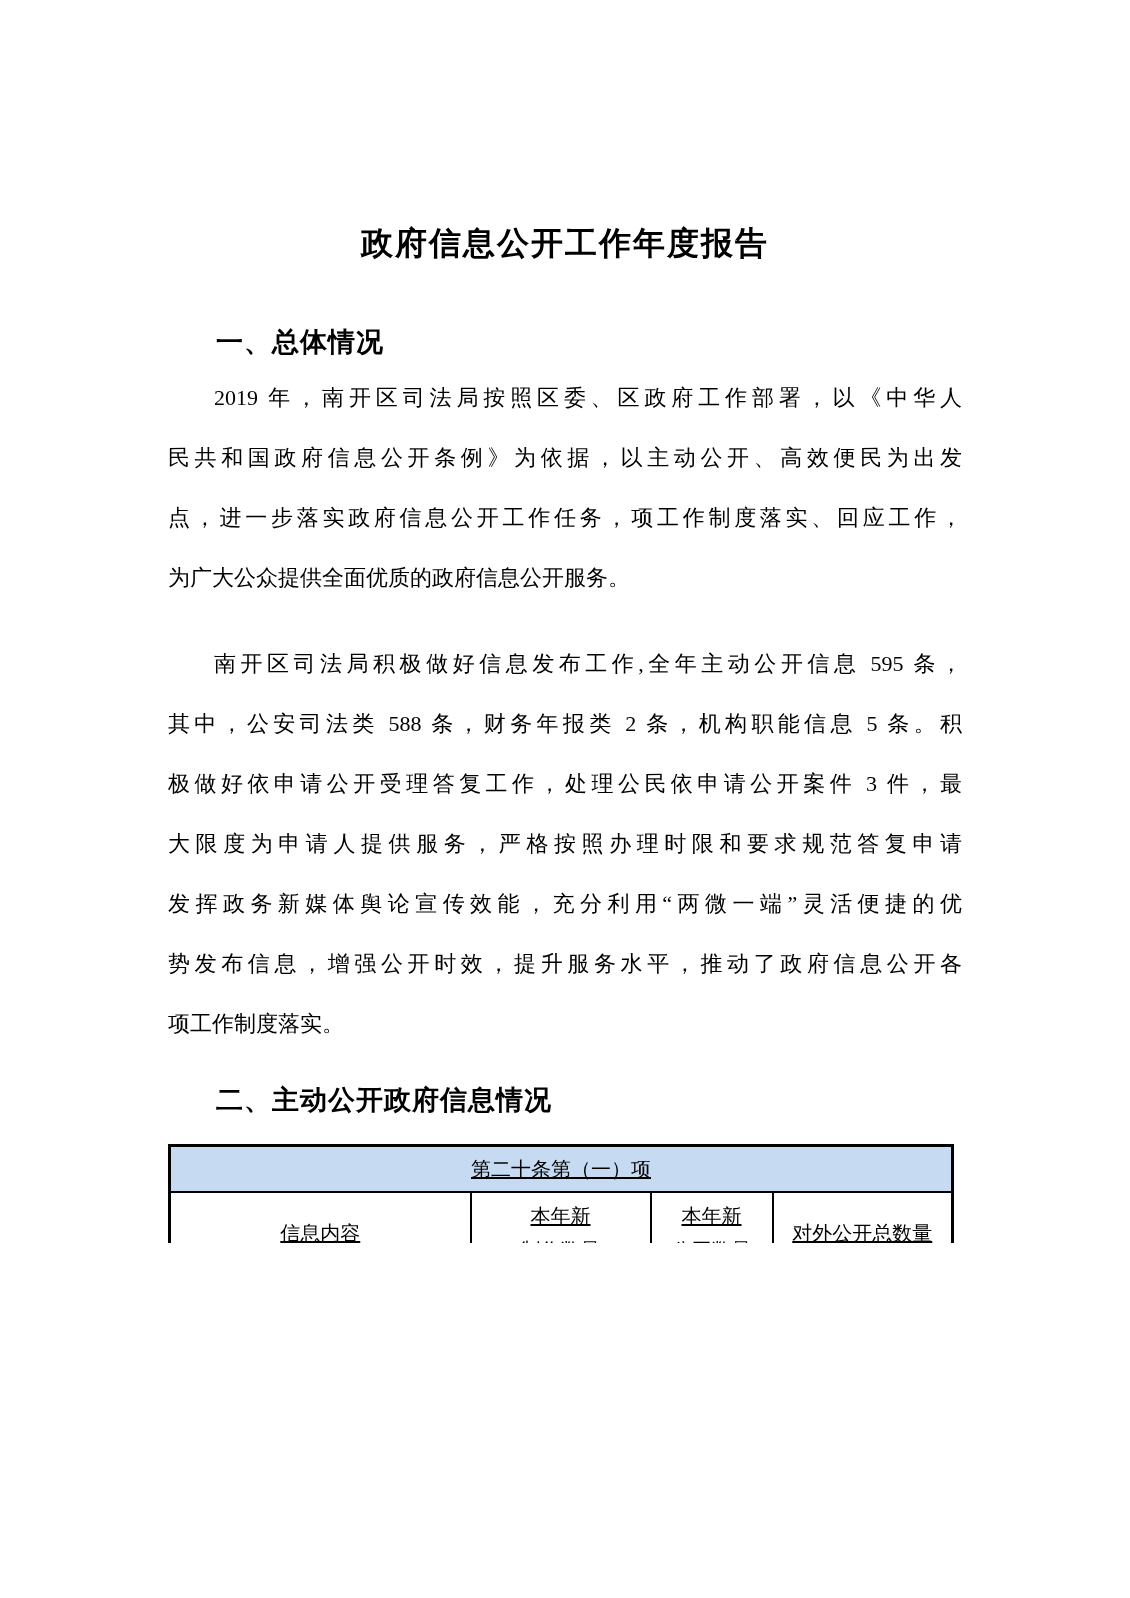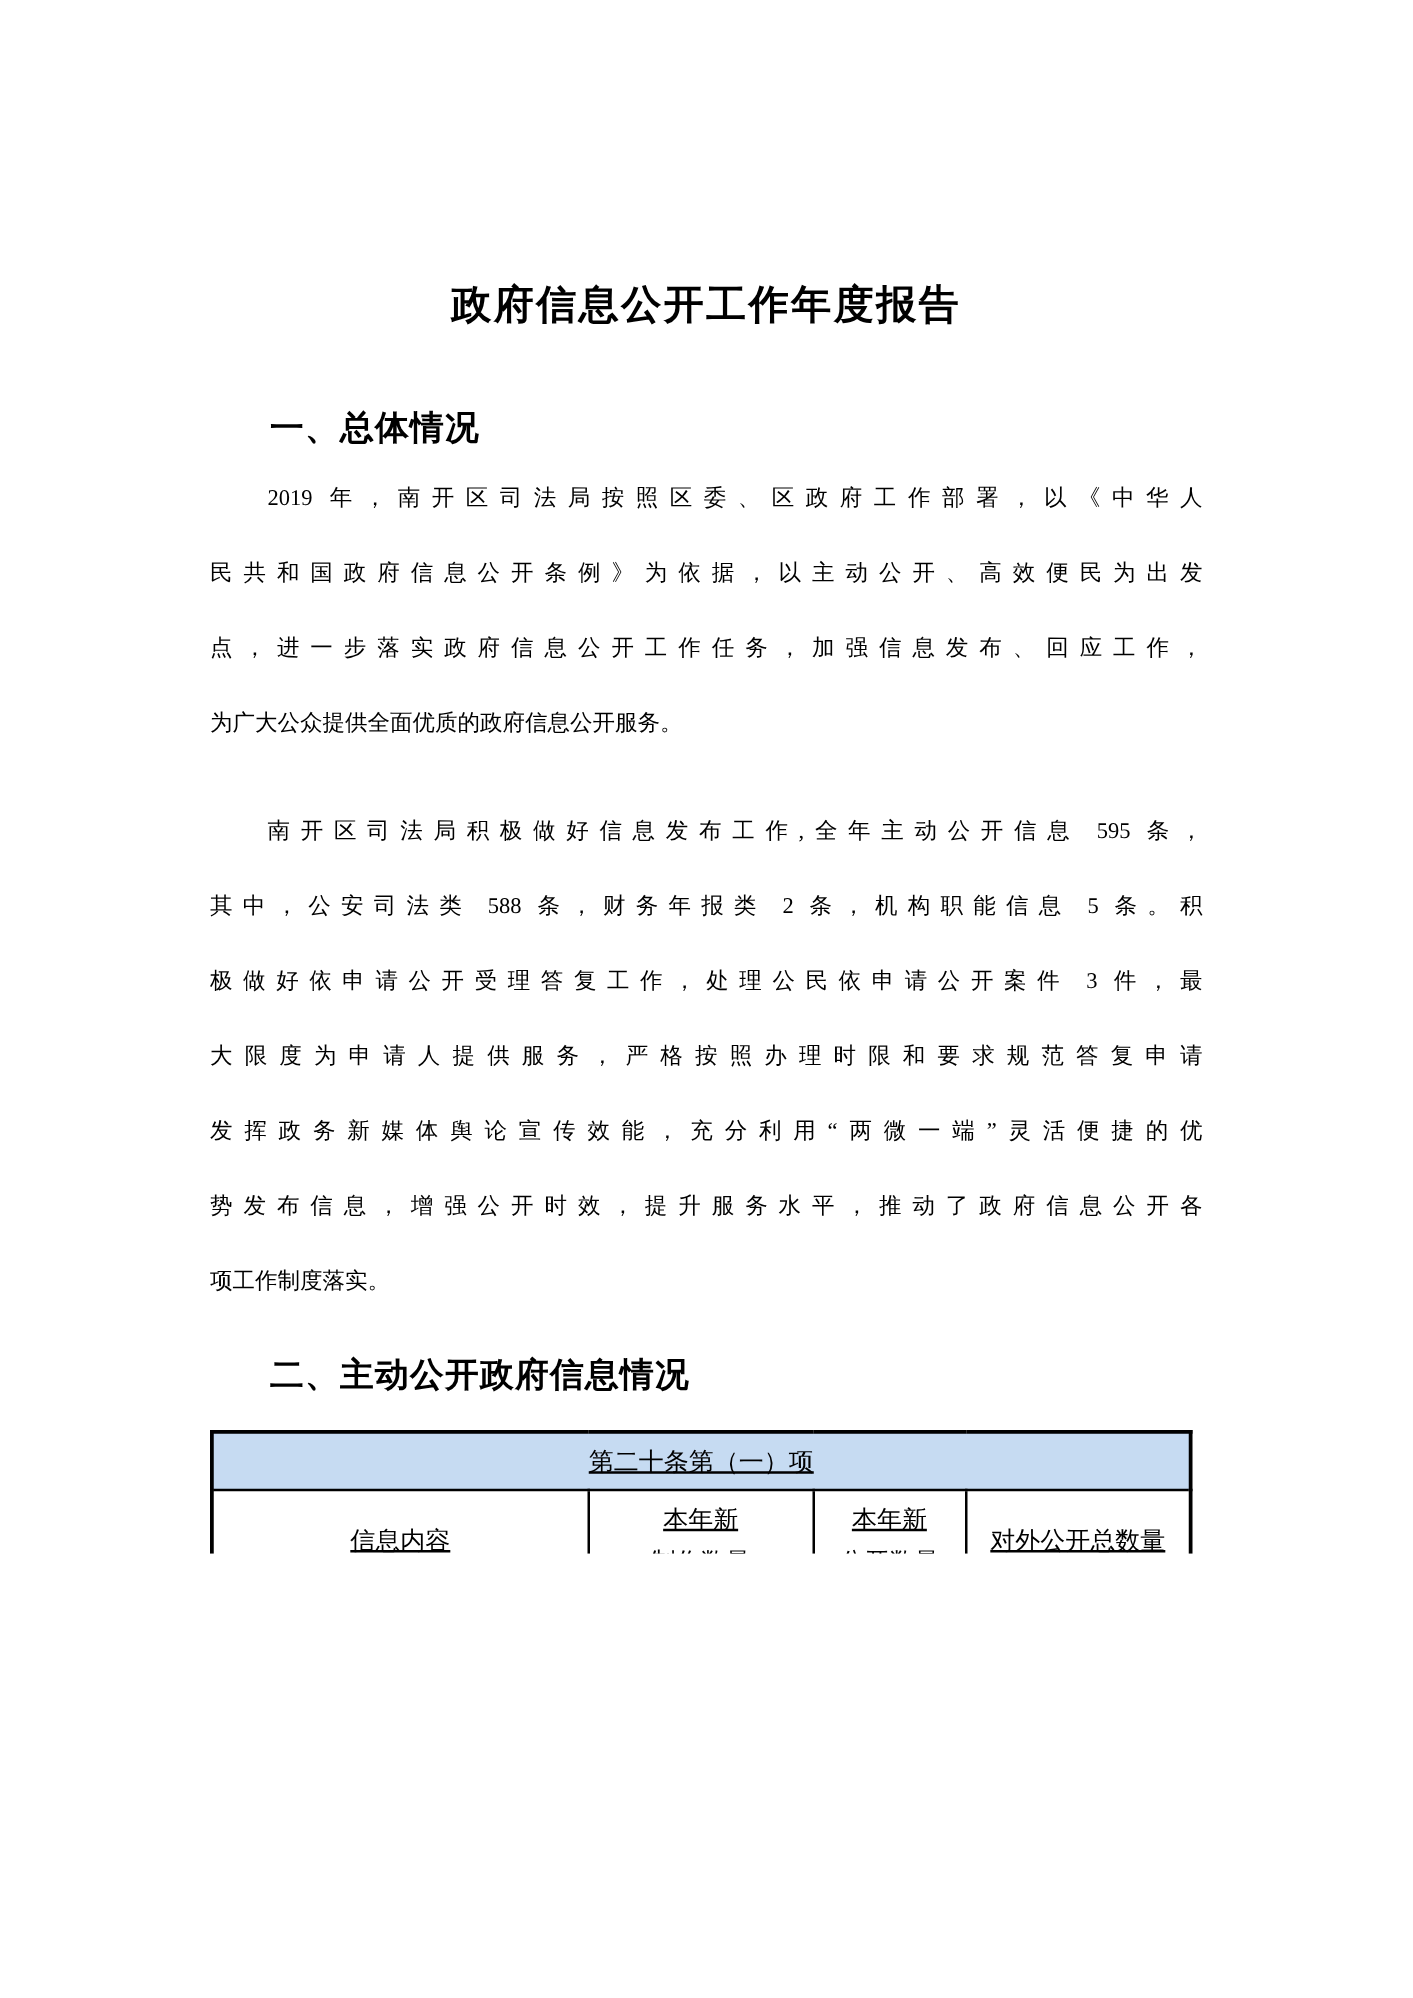--- a/index.html
+++ b/index.html
@@ -21,21 +21,21 @@
     letter-spacing:2px;
   }
   .section-heading{
     margin:58px 0 0 48px;
     font-family:"Liberation Sans","DejaVu Sans",sans-serif;
     font-weight:bold;
     font-size:27px;
     letter-spacing:1px;
   }
   .section-heading.second{margin-top:28px;}
-  .para{margin-top:8px;font-size:18px;}
+  .para{margin-top:8px;font-size:22px;}
   .para.second{margin-top:26px;}
   .line{
     height:60px;line-height:60px;
     text-align:justify;
     text-align-last:justify;
     white-space:nowrap;
   }
   .line.last{text-align:left;text-align-last:left;}
   .line.indent{padding-left:46px;}
   table.report{
@@ -81,21 +81,21 @@
 <div class="page">
   <div class="content">
 
     <div class="doc-title">政府信息公开工作年度报告</div>
 
     <div class="section-heading">一、总体情况</div>
 
     <div class="para">
       <div class="line indent">2019 年，南开区司法局按照区委、区政府工作部署，以《中华人</div>
       <div class="line">民共和国政府信息公开条例》为依据，以主动公开、高效便民为出发</div>
-      <div class="line">点，进一步落实政府信息公开工作任务，加强信息发布、回应工作，</div>
+      <div class="line">点，进一步落实政府信息公开工作任务，项工作制度落实、回应工作，</div>
       <div class="line last">为广大公众提供全面优质的政府信息公开服务。</div>
     </div>
 
     <div class="para second">
       <div class="line indent">南开区司法局积极做好信息发布工作,全年主动公开信息 595 条，</div>
       <div class="line">其中，公安司法类 588 条，财务年报类 2 条，机构职能信息 5 条。积</div>
       <div class="line">极做好依申请公开受理答复工作，处理公民依申请公开案件 3 件，最</div>
       <div class="line">大限度为申请人提供服务，严格按照办理时限和要求规范答复申请</div>
       <div class="line">发挥政务新媒体舆论宣传效能，充分利用“两微一端”灵活便捷的优</div>
       <div class="line">势发布信息，增强公开时效，提升服务水平，推动了政府信息公开各</div>

